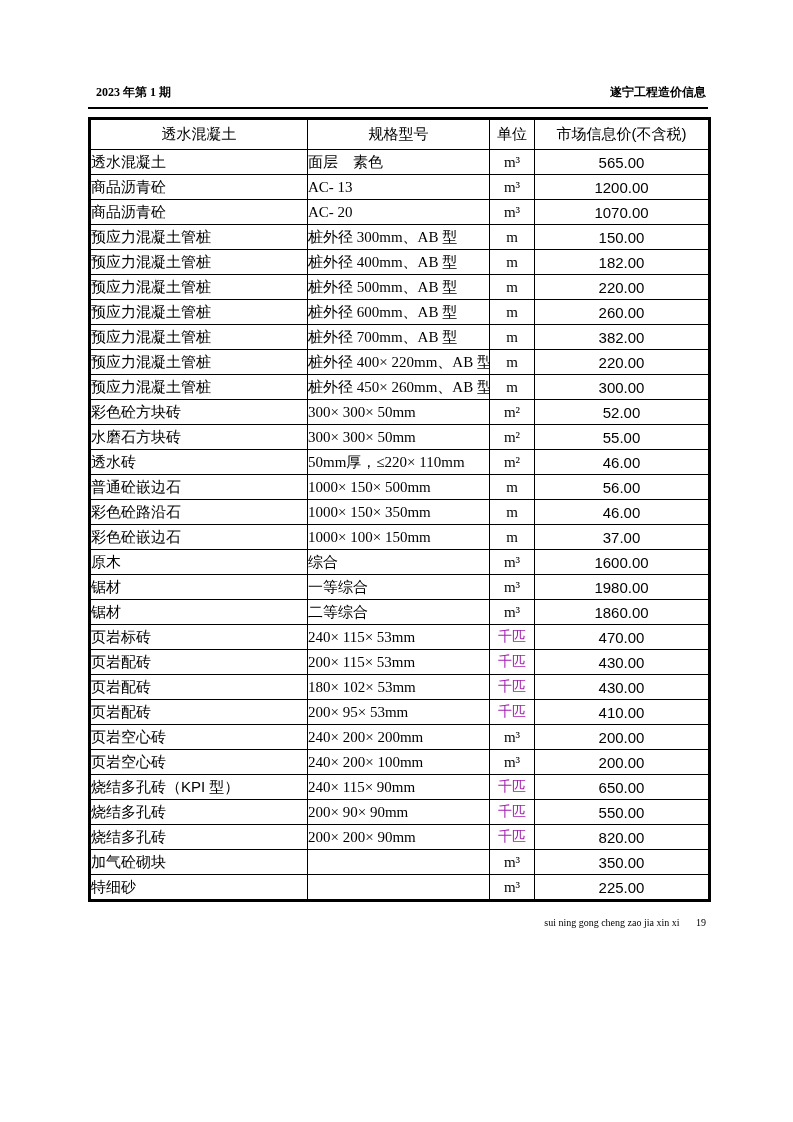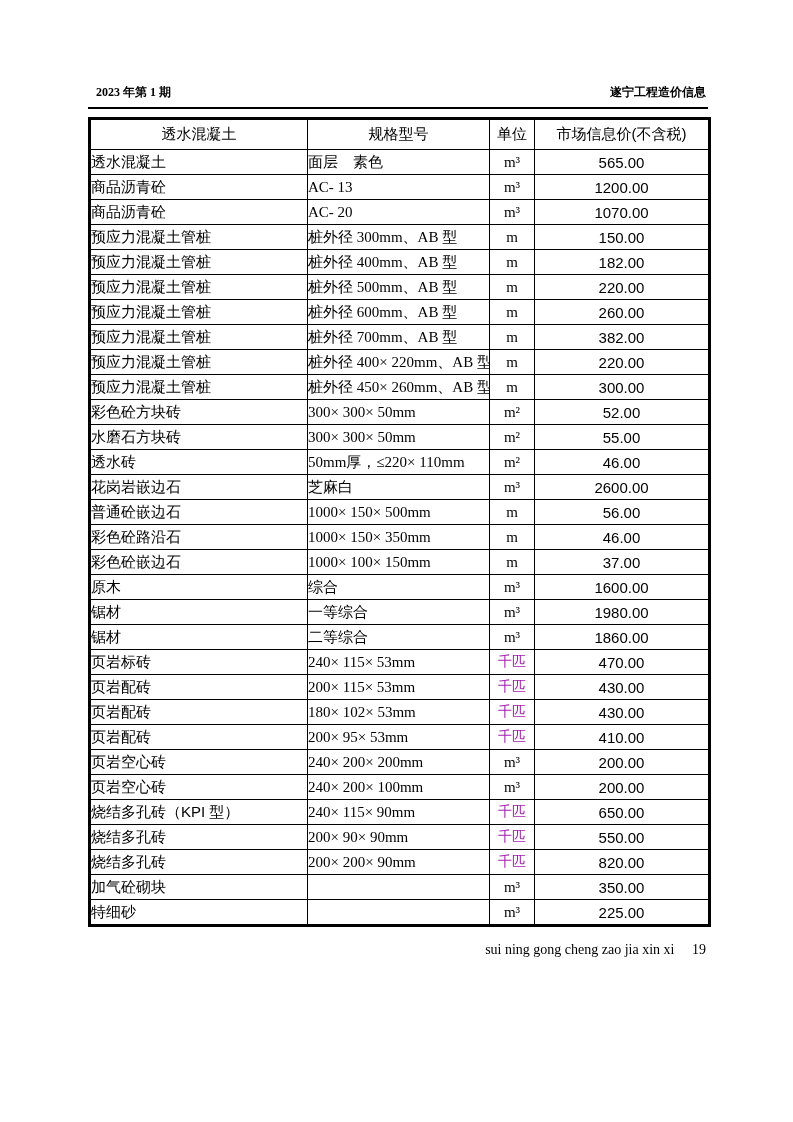--- a/index.html
+++ b/index.html
@@ -71,21 +71,21 @@
   td.c3.qianpi {
     font-family: "Liberation Sans", sans-serif;
     color: #a21caf;
     font-size: 14px;
   }
   td.c4 { text-align: center; font-size: 14px; }
   .page-footer {
     margin-top: 15px;
     text-align: right;
     font-family: "Liberation Serif", serif;
-    font-size: 14px;
+    font-size: 10px;
     padding-right: 2px;
   }
   .page-footer .pagenum {
     display: inline-block;
     margin-left: 14px;
   }
 </style>
 </head>
 <body>
 
@@ -185,26 +185,20 @@
           <td class="c3">m²</td>
           <td class="c4">55.00</td>
         </tr>
         <tr>
           <td class="c1">透水砖</td>
           <td class="c2">50mm厚，≤220× 110mm</td>
           <td class="c3">m²</td>
           <td class="c4">46.00</td>
         </tr>
         <tr>
-          <td class="c1">花岗岩嵌边石</td>
-          <td class="c2">芝麻白</td>
-          <td class="c3">m³</td>
-          <td class="c4">2600.00</td>
-        </tr>
-        <tr>
           <td class="c1">普通砼嵌边石</td>
           <td class="c2">1000× 150× 500mm</td>
           <td class="c3">m</td>
           <td class="c4">56.00</td>
         </tr>
         <tr>
           <td class="c1">彩色砼路沿石</td>
           <td class="c2">1000× 150× 350mm</td>
           <td class="c3">m</td>
           <td class="c4">46.00</td>

